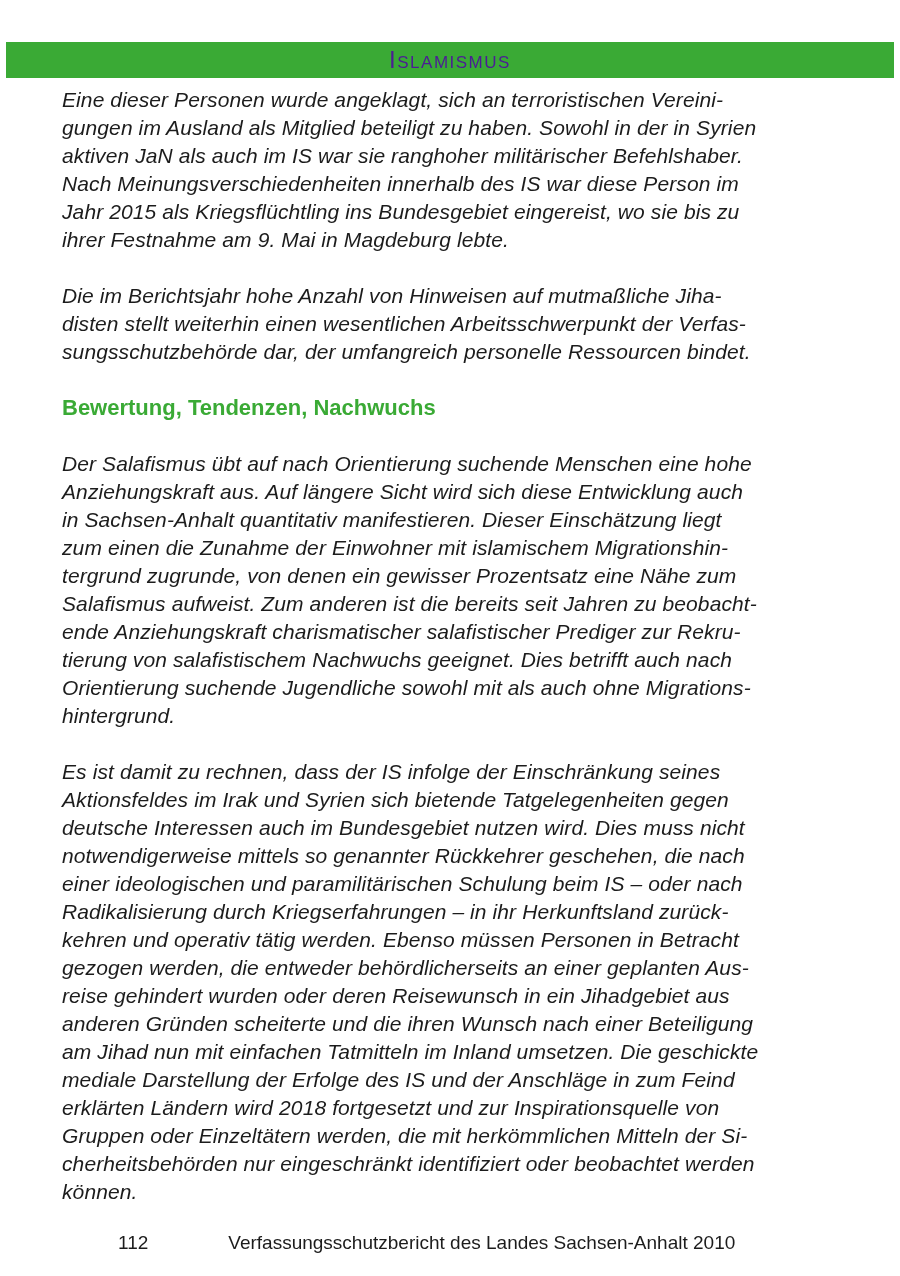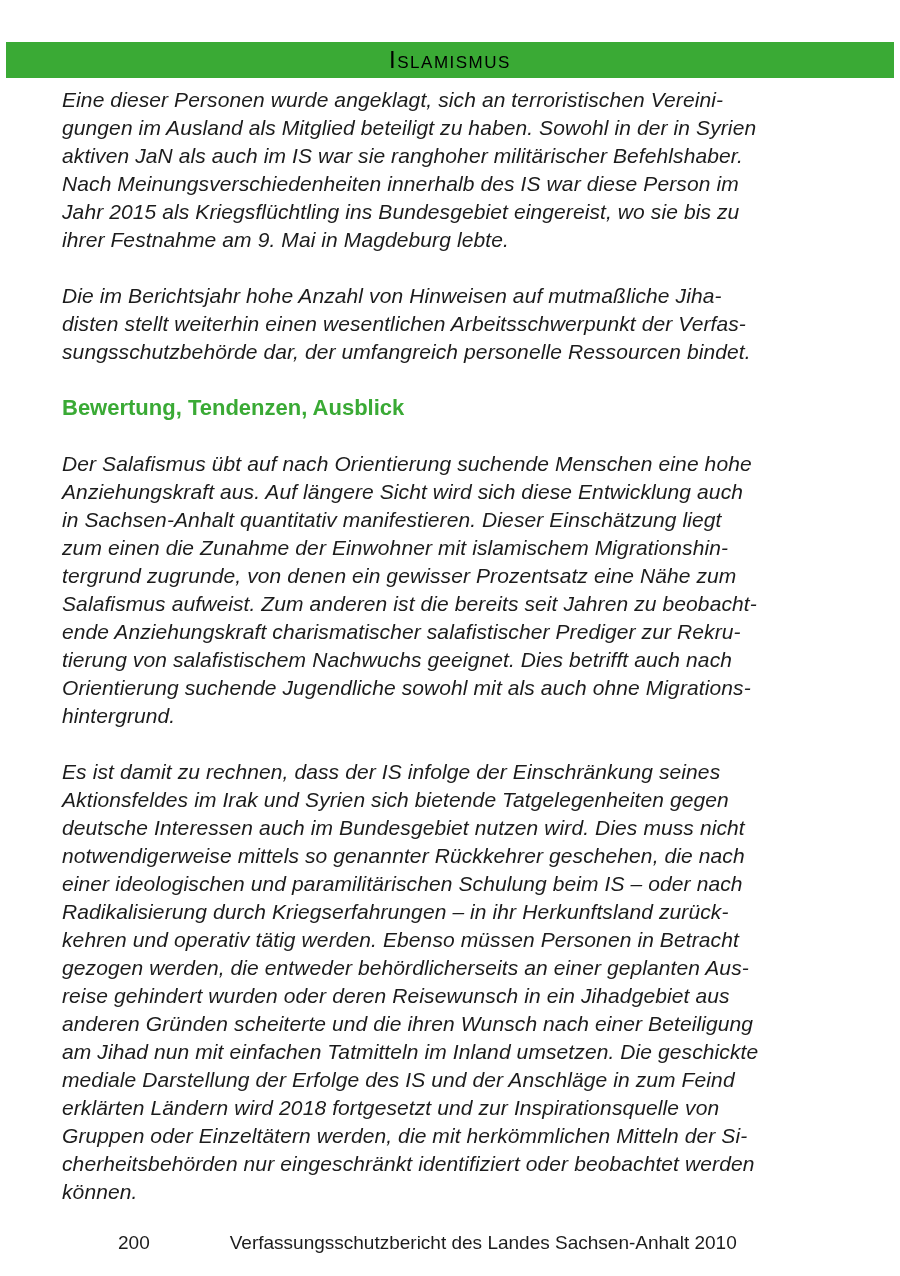--- a/index.html
+++ b/index.html
@@ -18,21 +18,21 @@
     top: 42px;
     left: 6px;
     right: 6px;
     height: 36px;
     background: #3aaa35;
     display: flex;
     align-items: center;
     justify-content: center;
   }
   .banner-title {
-    color: #000000;
+    color: #4c1d95;
     font-size: 24px;
     font-variant: small-caps;
     letter-spacing: 1.5px;
     line-height: 1;
   }
   .body {
     position: absolute;
     top: 86px;
     left: 62px;
     right: 58px;
@@ -79,21 +79,21 @@
 gungen im Ausland als Mitglied beteiligt zu haben. Sowohl in der in Syrien
 aktiven JaN als auch im IS war sie ranghoher militärischer Befehlshaber.
 Nach Meinungsverschiedenheiten innerhalb des IS war diese Person im
 Jahr 2015 als Kriegsflüchtling ins Bundesgebiet eingereist, wo sie bis zu
 ihrer Festnahme am 9. Mai in Magdeburg lebte.</p>
 
     <p class="para">Die im Berichtsjahr hohe Anzahl von Hinweisen auf mutmaßliche Jiha-
 disten stellt weiterhin einen wesentlichen Arbeitsschwerpunkt der Verfas-
 sungsschutzbehörde dar, der umfangreich personelle Ressourcen bindet.</p>
 
-    <h2 class="subheading">Bewertung, Tendenzen, Ausblick</h2>
+    <h2 class="subheading">Bewertung, Tendenzen, Nachwuchs</h2>
 
     <p class="para">Der Salafismus übt auf nach Orientierung suchende Menschen eine hohe
 Anziehungskraft aus. Auf längere Sicht wird sich diese Entwicklung auch
 in Sachsen-Anhalt quantitativ manifestieren. Dieser Einschätzung liegt
 zum einen die Zunahme der Einwohner mit islamischem Migrationshin-
 tergrund zugrunde, von denen ein gewisser Prozentsatz eine Nähe zum
 Salafismus aufweist. Zum anderen ist die bereits seit Jahren zu beobacht-
 ende Anziehungskraft charismatischer salafistischer Prediger zur Rekru-
 tierung von salafistischem Nachwuchs geeignet. Dies betrifft auch nach
 Orientierung suchende Jugendliche sowohl mit als auch ohne Migrations-
@@ -111,17 +111,17 @@
 anderen Gründen scheiterte und die ihren Wunsch nach einer Beteiligung
 am Jihad nun mit einfachen Tatmitteln im Inland umsetzen. Die geschickte
 mediale Darstellung der Erfolge des IS und der Anschläge in zum Feind
 erklärten Ländern wird 2018 fortgesetzt und zur Inspirationsquelle von
 Gruppen oder Einzeltätern werden, die mit herkömmlichen Mitteln der Si-
 cherheitsbehörden nur eingeschränkt identifiziert oder beobachtet werden
 können.</p>
   </main>
 
   <footer class="footer">
-    <span class="page-number">200</span>
+    <span class="page-number">112</span>
     <span class="report-title">Verfassungsschutzbericht des Landes Sachsen-Anhalt 2010</span>
   </footer>
 
 </div>
 
 </body></html>

